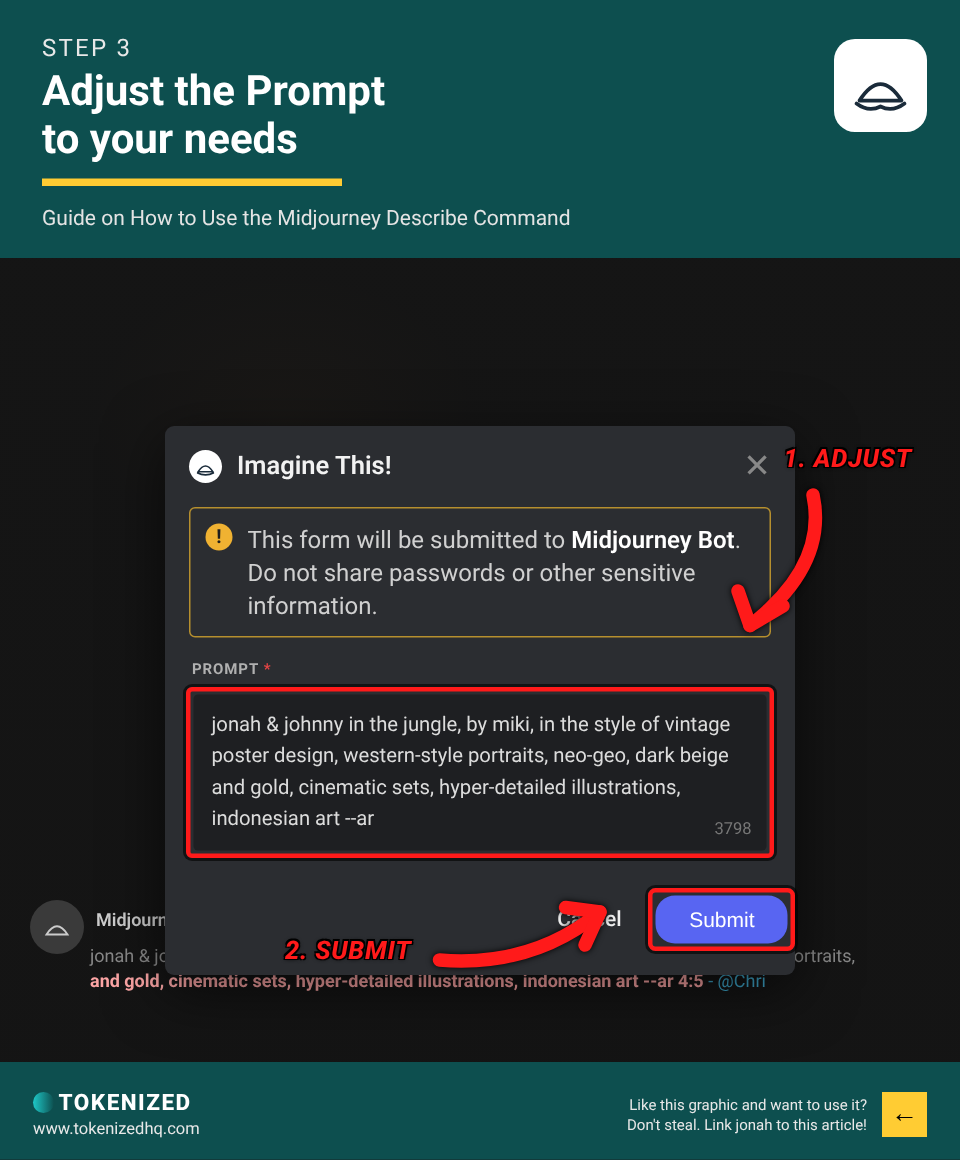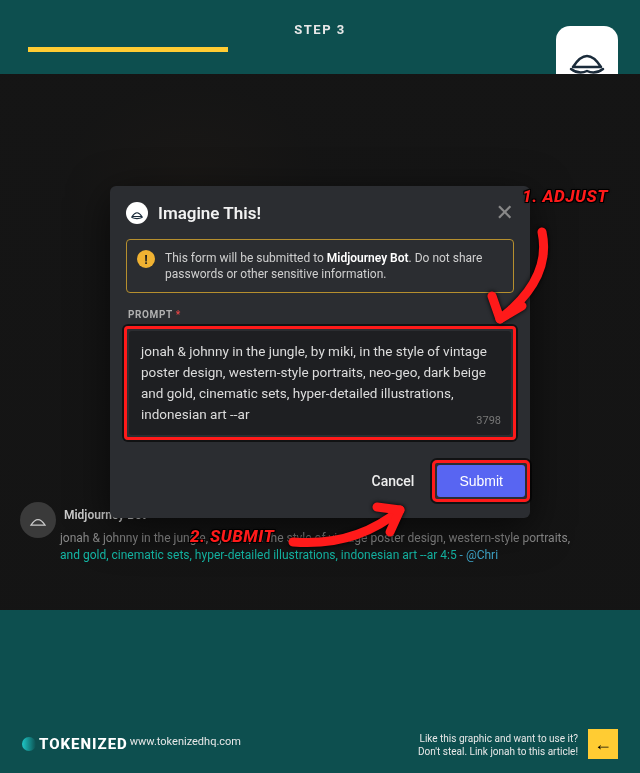--- a/index.html
+++ b/index.html
@@ -11,25 +11,24 @@
       position: relative;
       overflow: hidden;
     }
     
     .header {
       padding: 22px 28px 18px 28px;
       background: #0d4f4f;
       position: relative;
     }
     .step-label {
-      font-size: 13px;
+      font-size: 16px;
       letter-spacing: 1.5px;
       color: #e8e8e8;
-      font-weight: 700;
-      text-align: center;
+      font-weight: 400;
     }
     .title {
       font-size: 28px;
       font-weight: 700;
       color: #fff;
       line-height: 1.15;
       margin-top: 4px;
     }
     .title-underline {
       display: inline-block;
@@ -79,21 +78,21 @@
     }
     .bg-text {
       position: absolute;
       bottom: 46px;
       left: 60px;
       right: 10px;
       font-size: 12px;
       color: #888;
       line-height: 1.4;
     }
-    .bg-text .bold { color: #14b8a6; font-weight: 400; }
+    .bg-text .bold { color: #fca5a5; font-weight: 700; }
     .bg-mention { color: #3fa8cc; }
     
     .modal {
       position: absolute;
       left: 110px;
       top: 112px;
       width: 420px;
       background: #2b2d31;
       border-radius: 6px;
       box-shadow: 0 10px 40px rgba(0,0,0,0.6);
@@ -141,21 +140,21 @@
       border-radius: 50%;
       display: flex;
       align-items: center;
       justify-content: center;
       color: #1e1e1e;
       font-weight: 700;
       font-size: 13px;
       flex-shrink: 0;
     }
     .warn-text {
-      font-size: 12px;
+      font-size: 16px;
       color: #d0d0d0;
       line-height: 1.35;
     }
     .warn-text .bold { color: #fff; font-weight: 600; }
     .field-label {
       margin: 16px 18px 6px 18px;
       font-size: 10px;
       letter-spacing: 0.6px;
       color: #b0b0b0;
       font-weight: 700;
@@ -206,35 +205,35 @@
       border-radius: 5px;
       padding: 2px;
       box-shadow: 0 0 0 2px rgba(0,0,0,0.6);
     }
     .btn-submit {
       background: #5865f2;
       color: #fff;
       font-size: 14px;
       font-weight: 500;
       padding: 8px 22px;
-      border-radius: 3px;
+      border-radius: 13px;
       cursor: pointer;
       border: none;
     }
     
     .annot {
       position: absolute;
       color: #ff1a1a;
       font-weight: 800;
       font-size: 17px;
       font-style: italic;
       text-shadow: 0 0 3px #000, 1px 1px 0 #000, -1px -1px 0 #000, 1px -1px 0 #000, -1px 1px 0 #000;
       letter-spacing: 0.5px;
     }
-    .annot1 { top: 112px; right: 32px; }
+    .annot1 { top: 124px; right: 32px; }
     .annot2 { bottom: 64px; left: 190px; }
     .arrow {
       position: absolute;
       filter: drop-shadow(0 0 2px #000);
     }
     .arrow1 { top: 150px; right: 78px; width: 90px; height: 110px; }
     .arrow2 { bottom: 58px; left: 285px; width: 130px; height: 60px; }
     
     .bg-avatar {
       position: absolute;
@@ -262,21 +261,21 @@
       position: absolute;
       bottom: 0;
       left: 0;
       right: 0;
       background: #0d4f4f;
       padding: 12px 22px 14px 22px;
       display: flex;
       align-items: center;
       justify-content: space-between;
     }
-    .brand { display: flex; flex-direction: row; gap: 2px; }
+    .brand { display: flex; flex-direction: column; gap: 2px; }
     .brand-top { display: flex; align-items: center; gap: 3px; }
     .brand-dot {
       width: 14px; height: 14px;
       background: linear-gradient(90deg, #1ec8c8, transparent);
       border-radius: 50%;
     }
     .brand-name {
       color: #fff;
       font-weight: 800;
       font-size: 15px;
@@ -304,21 +303,26 @@
       color: #000;
       margin-left: 10px;
     }
     .footer-right { display: flex; align-items: center; }
   </style>
 </head>
 <body>
 
 <div class="header">
   <div class="step-label">STEP 3</div>
+  <div class="title">
+    <span>Adjust the Prompt</span><br>
+    <span>to your needs</span>
+  </div>
   <div class="title-underline"></div>
+  <div class="subtitle">Guide on How to Use the Midjourney Describe Command</div>
   <div class="mj-badge">
     <svg viewBox="0 0 40 40">
       <path d="M6 30 Q20 8 34 30 Z M4 32 Q12 38 20 34 Q28 38 36 32" stroke="#1a2b3a" stroke-width="2.5" fill="none" stroke-linejoin="round" stroke-linecap="round"></path>
     </svg>
   </div>
 </div>
 
 <div class="screenshot-area">
   <div class="bg-hint"></div>
   <div class="bg-dim"></div>

